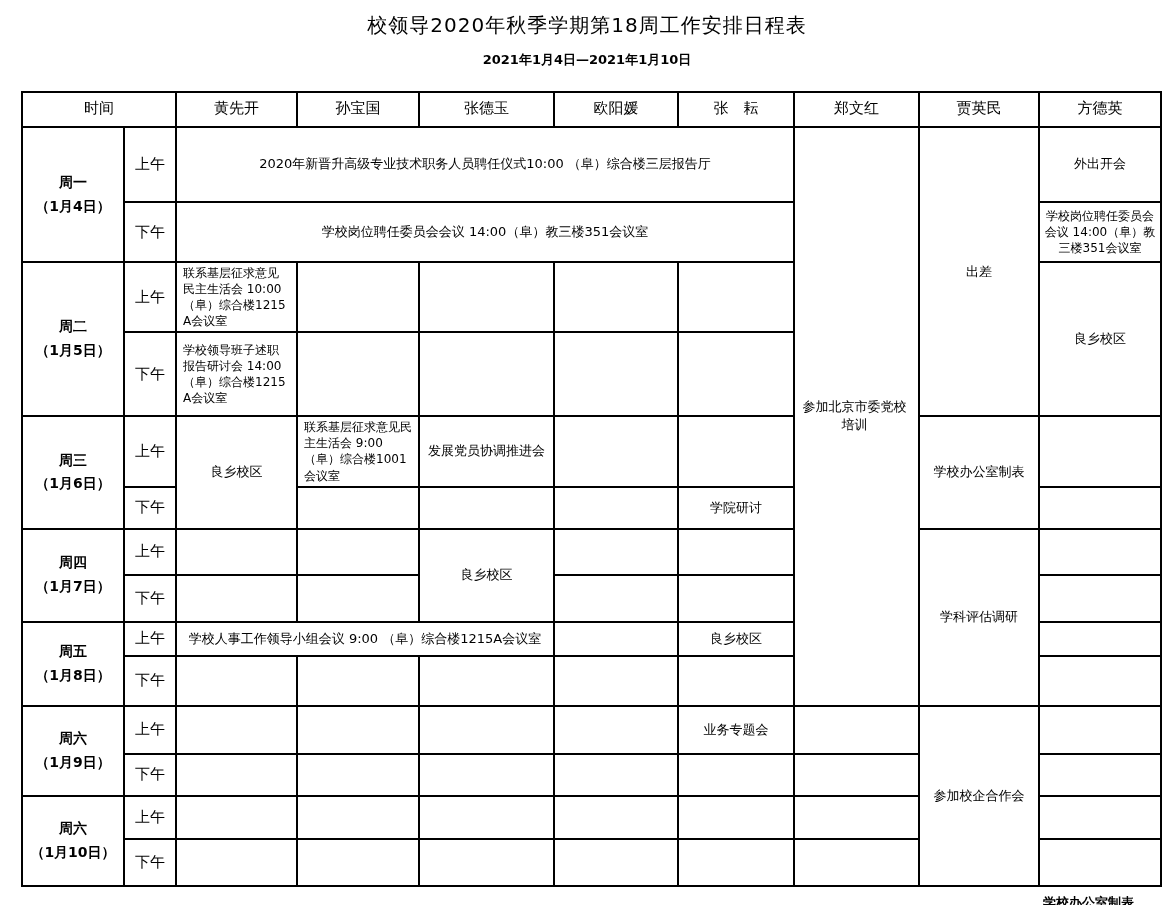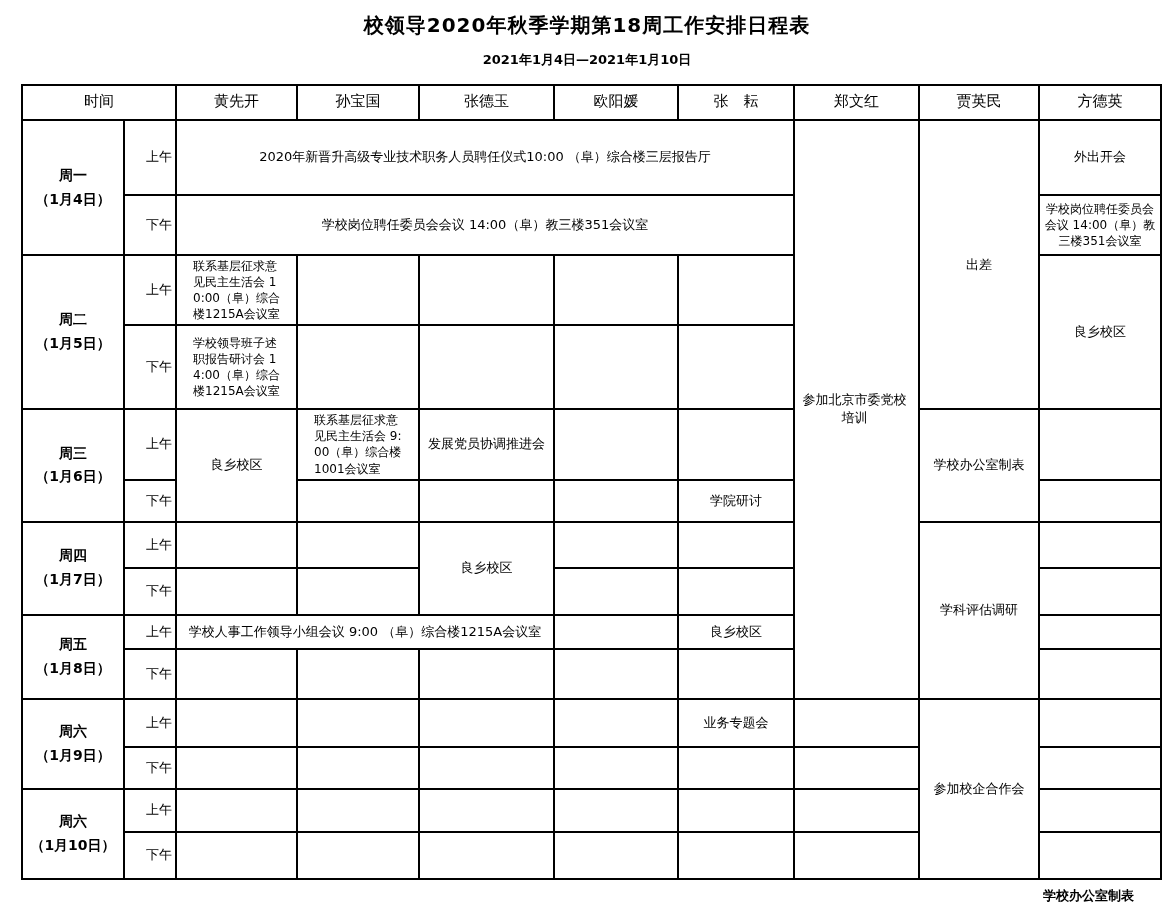--- a/index.html
+++ b/index.html
@@ -2,42 +2,42 @@
 <html><head>
 <meta charset="utf-8">
 <style>
   html,body{margin:0;padding:0;background:#fff;}
   body{
     width:1174px;height:905px;
     font-family:"DejaVu Sans","Liberation Sans",sans-serif;
     color:#000;position:relative;
   }
   .title{
-    text-align:center;font-size:20px;font-weight:bold;
+    text-align:center;font-size:20px;font-weight:normal;
     padding-top:12px;letter-spacing:1px;
   }
   .subtitle{
     text-align:center;font-size:13px;font-weight:bold;
-    margin-top:12px;margin-bottom:15px;
+    margin-top:12px;margin-bottom:22px;
   }
   table.schedule{
     border-collapse:collapse;table-layout:fixed;
     margin-left:21px;width:1141px;
   }
   .schedule th,.schedule td{
     border:2px solid #000;
     text-align:center;vertical-align:middle;
     padding:1px 3px;font-size:13px;line-height:1.4;
     overflow:hidden;word-break:break-all;
   }
   .schedule th{font-weight:normal;font-size:15px;font-family:Liberation Mono, monospace;}
   td.day{font-weight:bold;font-size:14px;line-height:1.7;}
-  td.ampm{font-size:13px;text-align:right;}
+  td.ampm{font-size:15px;}
   td.small{font-size:12px;line-height:1.34;}
-  td.left{text-align:left;padding:2px 16px;}
+  td.left{text-align:left;padding:2px 6px;}
   td.pad6{padding-left:6px;padding-right:10px;}
   .footer{
     width:1162px;text-align:right;font-size:13px;font-weight:bold;
     margin-top:7px;padding-right:28px;box-sizing:border-box;
   }
 </style>
 </head>
 <body>
 
 <div class="title">校领导2020年秋季学期第18周工作安排日程表</div>

